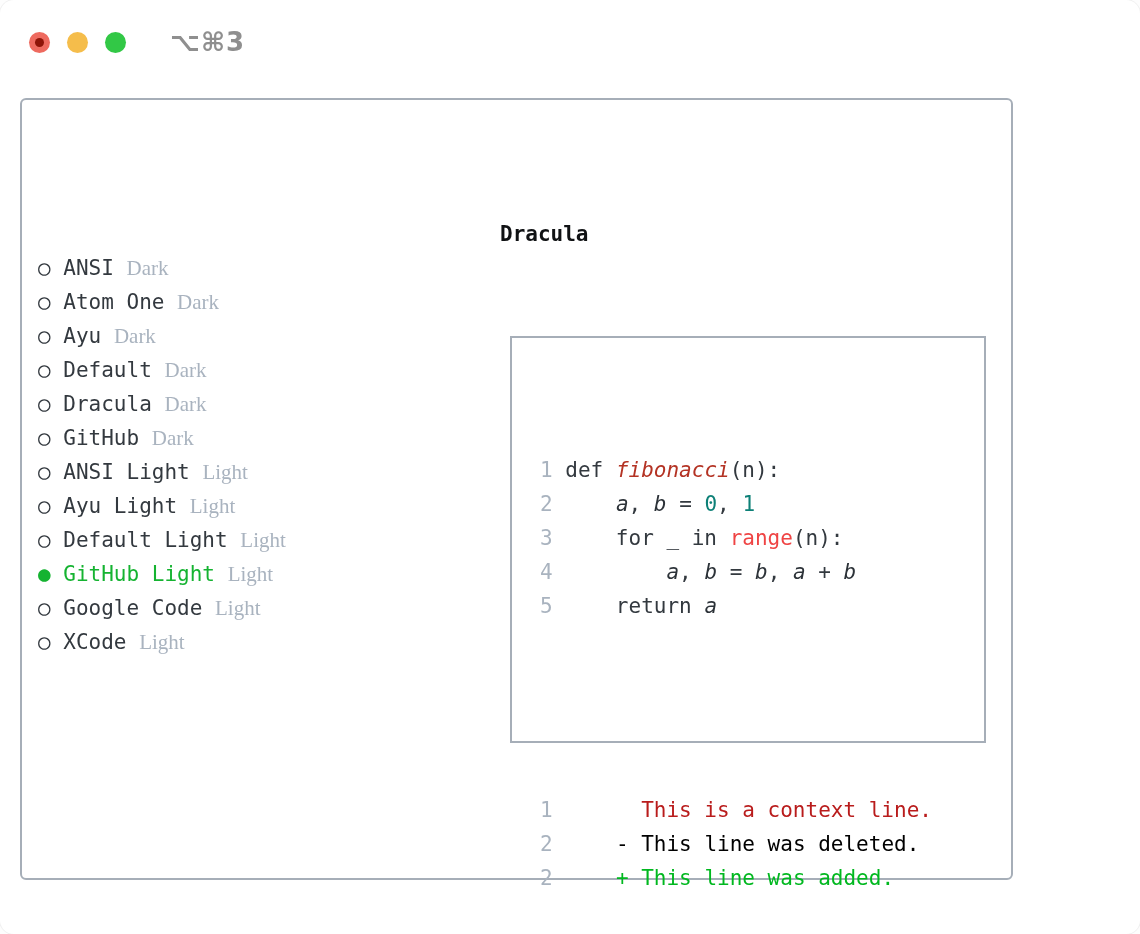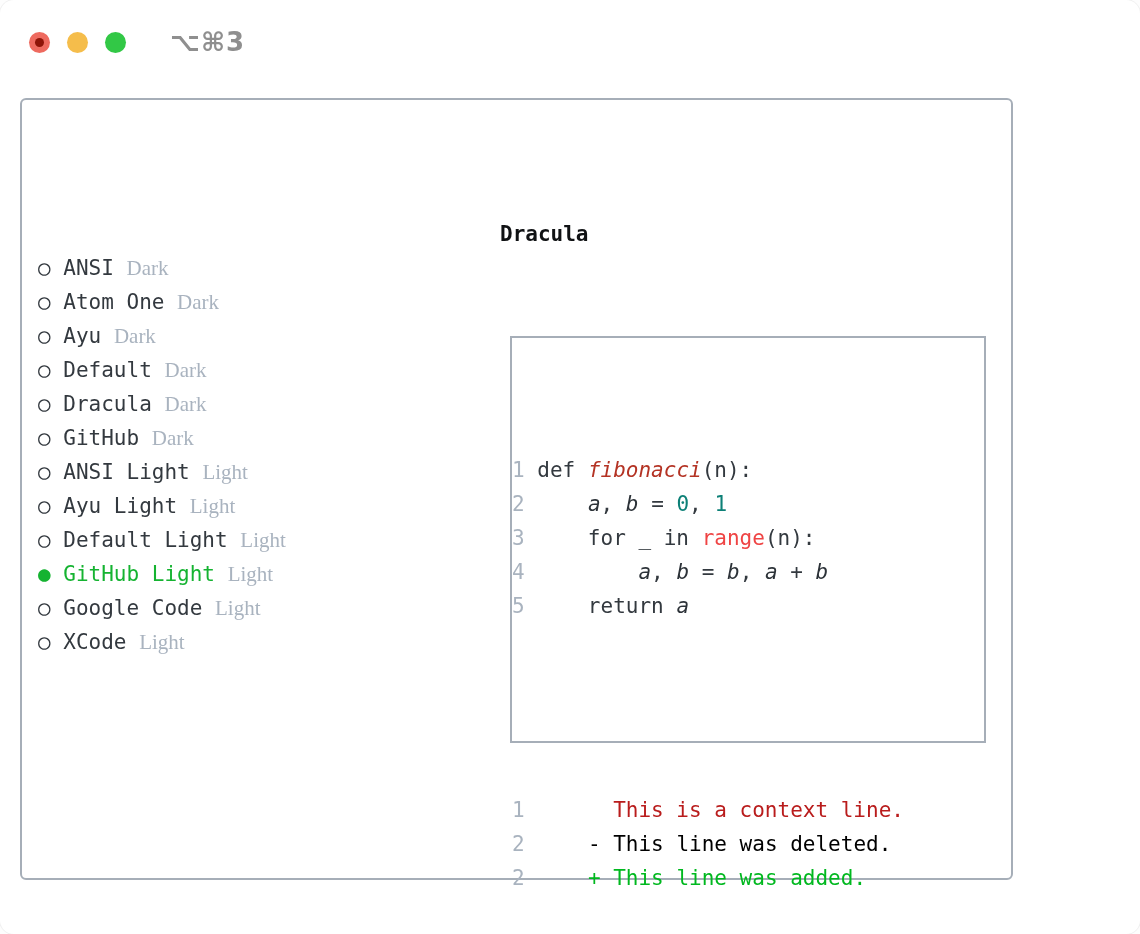--- a/index.html
+++ b/index.html
@@ -28,21 +28,21 @@
   }
   .row{height:34px;}
   .left{width:462px;flex-shrink:0;}
   .right{flex:1;}
   .hdr{font-weight:bold;color:#101214;}
   .item .variant{color:#a9b3bf;font-family:Liberation Serif, serif;}
   .item.selected .radio,.item.selected .name{color:#15b331;}
   
   .preview-box{
     margin-top:17px;margin-left:10px;width:476px;height:407px;
-    border:2px solid #a6aeb8;box-sizing:border-box;padding:47px 0 0 0;
+    border:2px solid #a6aeb8;box-sizing:border-box;padding:47px 0 0 28px;
   }
   .ln{color:#a9b3bf;}
   .tok-d{color:#33393f;}
   .tok-v{color:#2c3238;font-style:italic;}
   .tok-fn{color:#b43324;font-style:italic;}
   .tok-n{color:#0d8077;}
   .tok-b{color:#ef4444;}
   .tok-ctx{color:#b91c1c;}
   .tok-del{color:#000000;}
   .tok-add{color:#00b81f;text-align:center;}

